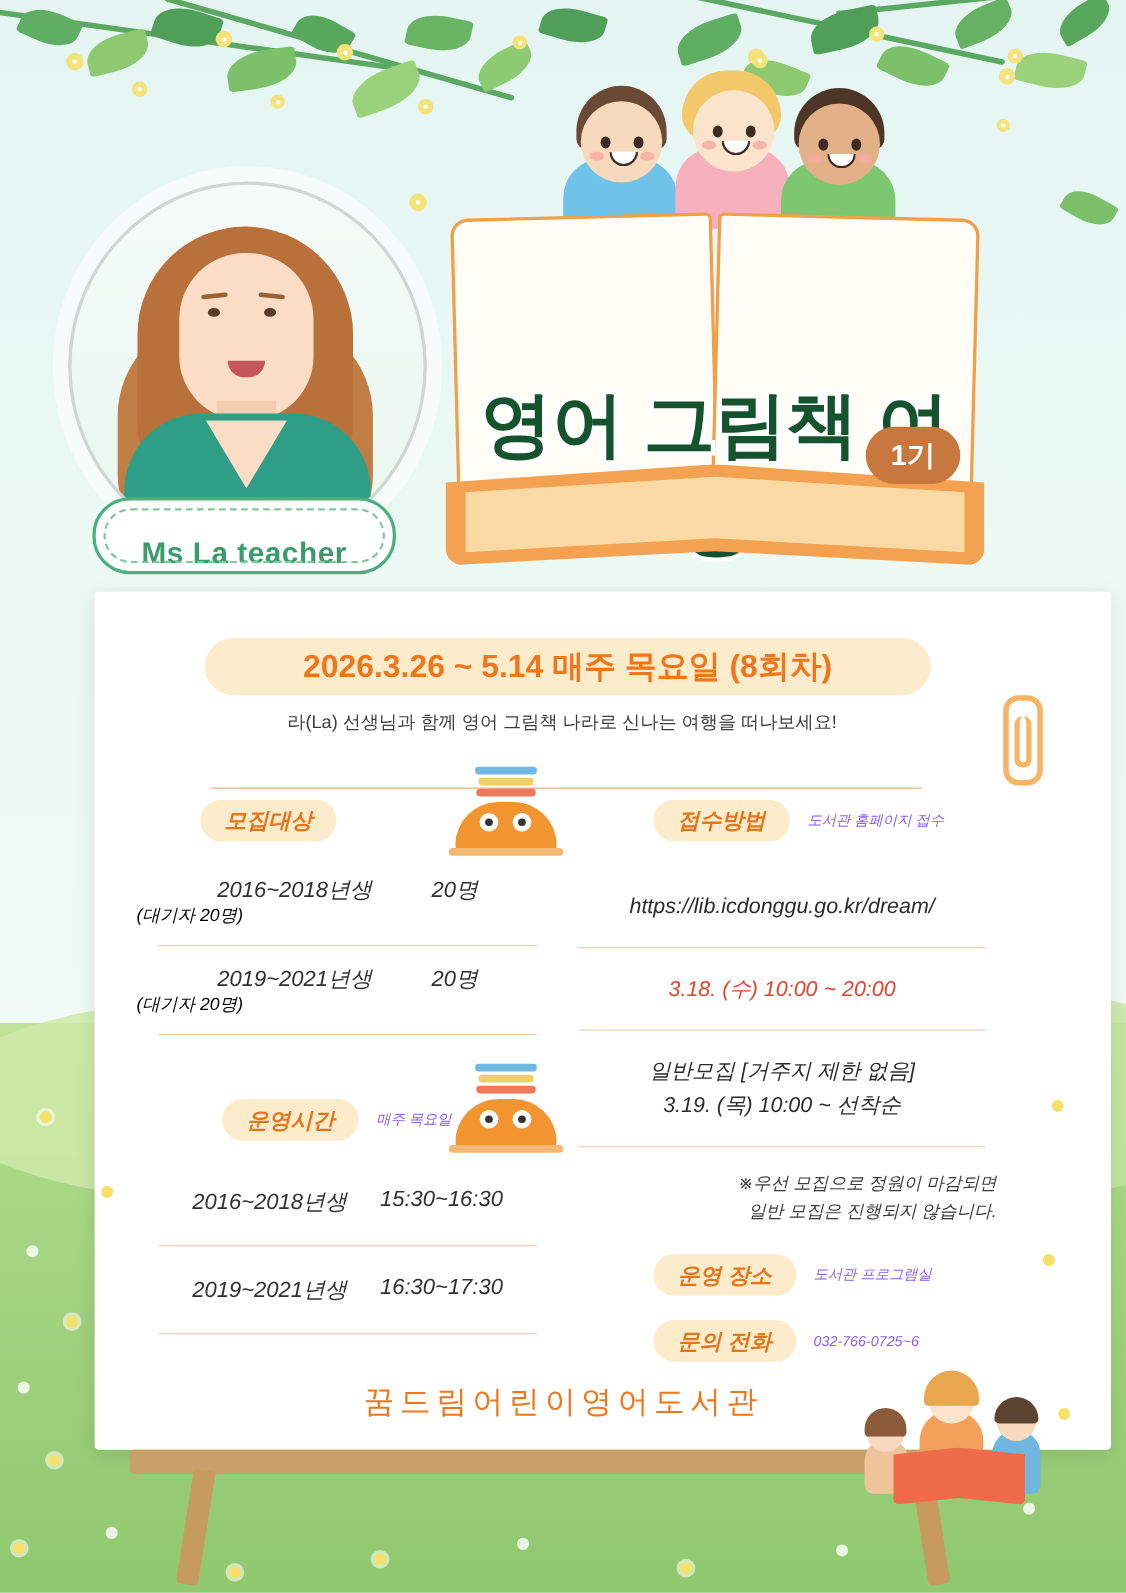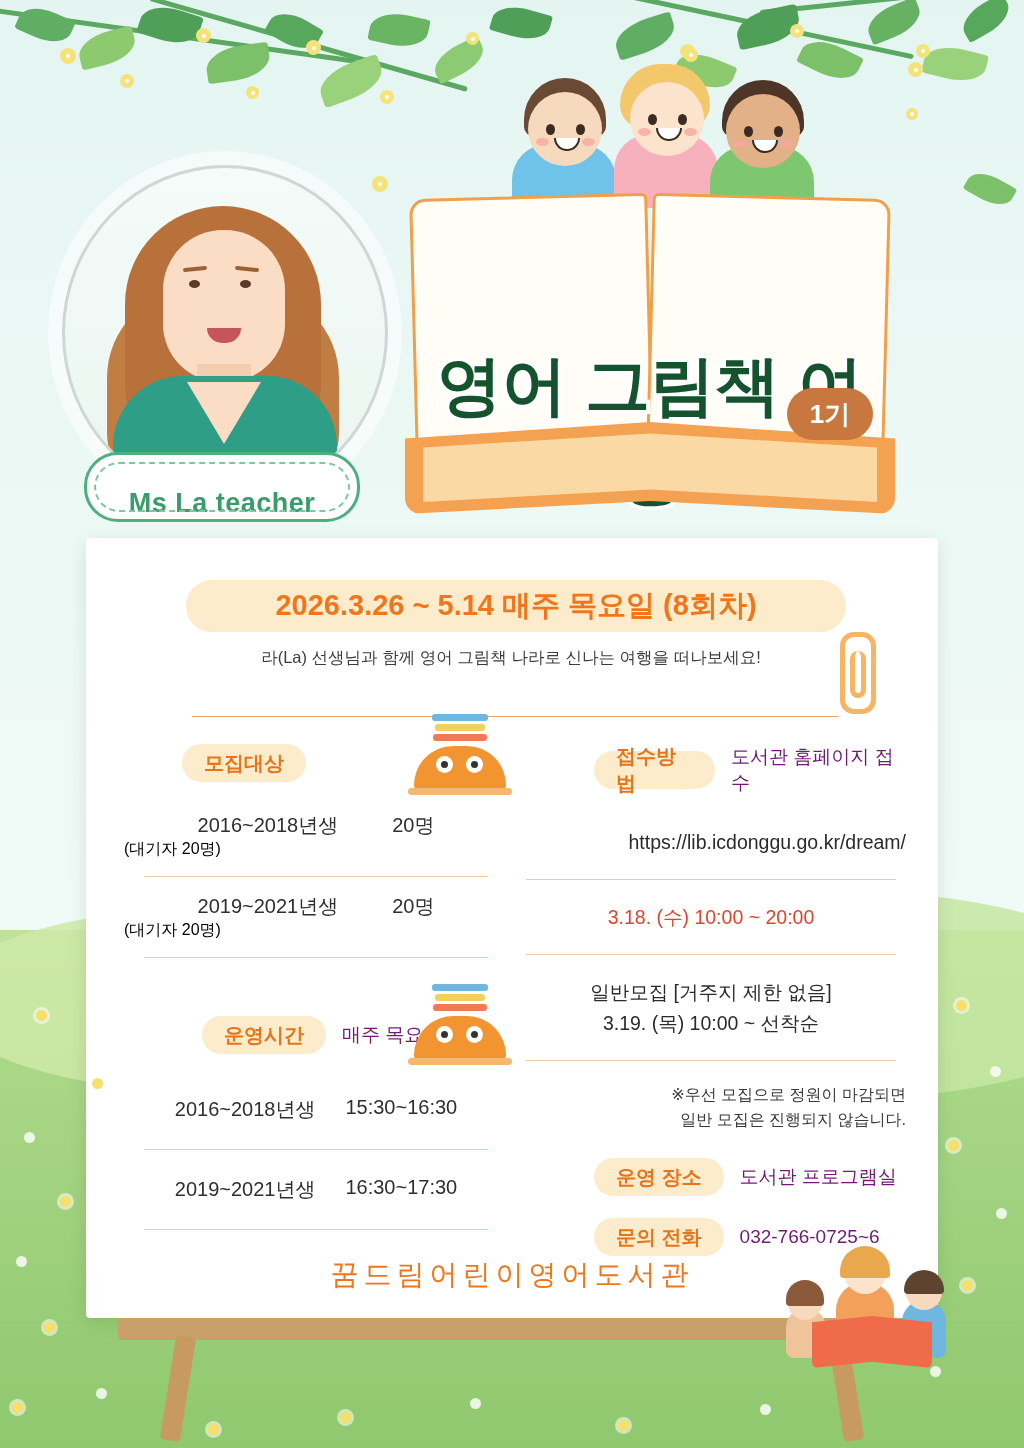--- a/index.html
+++ b/index.html
@@ -73,38 +73,38 @@
     clip-path:polygon(0 22%,50% 2%,100% 22%,100% 100%,50% 82%,0 100%);}
 
   .title-1{position:absolute;left:0;top:72px;width:490px;text-align:center;font-size:33px;font-weight:bold;
     color:#f18b23;-webkit-text-stroke:6px #fff;paint-order:stroke fill;}
   .title-2{position:absolute;left:0;top:118px;width:490px;text-align:center;font-size:65px;font-weight:bold;
     color:#14532d;-webkit-text-stroke:8px #fff;paint-order:stroke fill;margin-top:36px;}
   .badge-1{position:absolute;right:22px;top:200px;width:86px;height:52px;border-radius:26px;background:#c8773f;
     color:#fff;font-size:26px;font-weight:bold;display:flex;align-items:center;justify-content:center;}
 
   
-  .card{position:absolute;left:86px;top:538px;width:852px;height:780px;background:#fff;border-radius:4px;
+  .card{position:absolute;left:86px;top:538px;width:924px;height:780px;background:#fff;border-radius:4px;
     box-shadow:0 4px 18px rgba(0,0,0,.10);}
   .date-pill{position:absolute;left:100px;top:42px;width:660px;height:52px;border-radius:26px;background:#fdeccc;
     display:flex;align-items:center;justify-content:center;}
   .date-pill span{font-size:29px;font-weight:bold;color:#f0761c;}
   .desc{position:absolute;left:60px;top:104px;width:730px;text-align:center;font-size:16.5px;color:#3c3c3c;line-height:1.9;}
   .clip{position:absolute;right:62px;top:94px;width:26px;height:72px;border:5px solid #f6b464;border-radius:14px;}
   .clip:after{content:"";position:absolute;left:5px;top:14px;width:6px;height:42px;border:5px solid #f6b464;border-radius:10px;border-top:none;}
   .hr-orange{position:absolute;left:106px;top:178px;width:646px;height:1px;background:#e8a46c;}
 
-  .col{position:absolute;top:206px;}
+  .col{position:absolute;top:189px;font-style:italic;}
   .col.left{left:38px;width:384px;}
   .col.right{left:430px;width:390px;}
 
   .tag{display:inline-flex;align-items:center;justify-content:center;height:38px;padding:0 22px;border-radius:19px;
     background:#fdeccc;color:#e5751a;font-size:20px;font-weight:bold;}
   .tagrow{display:flex;align-items:center;gap:16px;position:relative;}
-  .tagrow .val{font-size:19px;color:#701a75;}
+  .tagrow .val{font-size:13px;color:#8b5cf6;}
 
   .rowline{height:1px;background:#edc9a5;margin:14px 0;}
   .entry{display:flex;justify-content:center;gap:54px;font-size:20px;color:#2f2f2f;}
   .url{font-size:19.5px;color:#2b2b2b;line-height:1.55;text-align:center;}
   .red{color:#e0442c;}
   .note{font-size:16px;color:#3a3a3a;text-align:right;line-height:1.55;}
 
   .crab{position:absolute;width:92px;height:60px;}
   .crab .books{position:absolute;left:18px;top:-18px;width:56px;}
   .crab .bk{height:7px;border-radius:3px;margin-bottom:3px;}
@@ -314,21 +314,21 @@
     <div class="rowline" style="margin:26px 20px 0 20px;"></div>
   </div>
 
   <div class="col right">
 
     <div class="tagrow" style="margin-left:78px;">
       <div class="tag">접수방법</div>
       <div class="val">도서관 홈페이지 접수</div>
     </div>
 
-    <div class="url" style="margin-top:31px;text-align:right;">
+    <div class="url" style="margin-top:44px;">
       <div>https://lib.icdonggu.go.kr/dream/</div>
     </div>
     <div class="rowline" style="margin:22px 10px;"></div>
 
     <div class="url red">
       <div>3.18. (수) 10:00 ~ 20:00</div>
     </div>
     <div class="rowline" style="margin:22px 10px;"></div>
 
     <div class="url">

